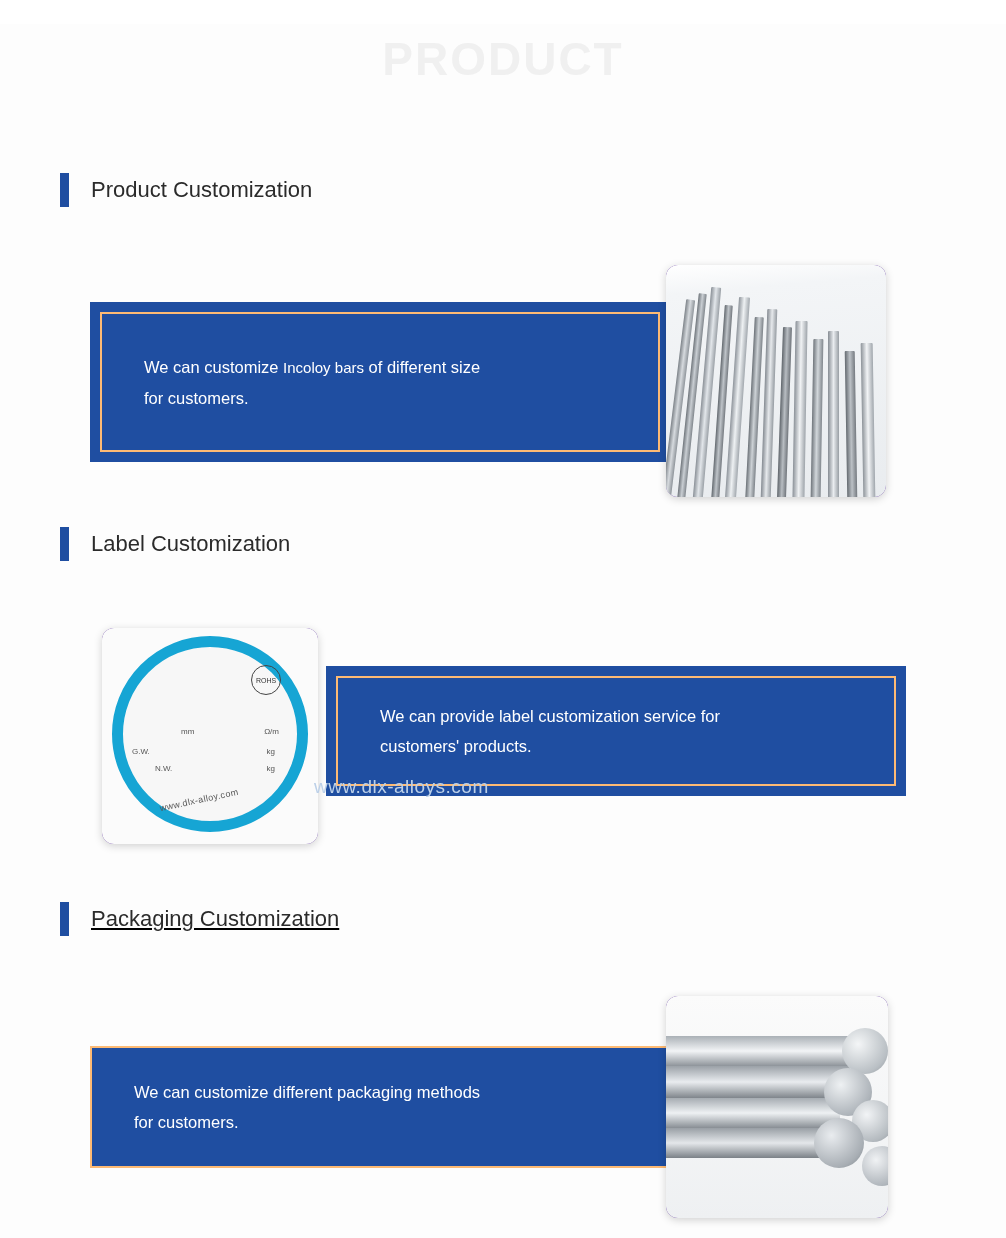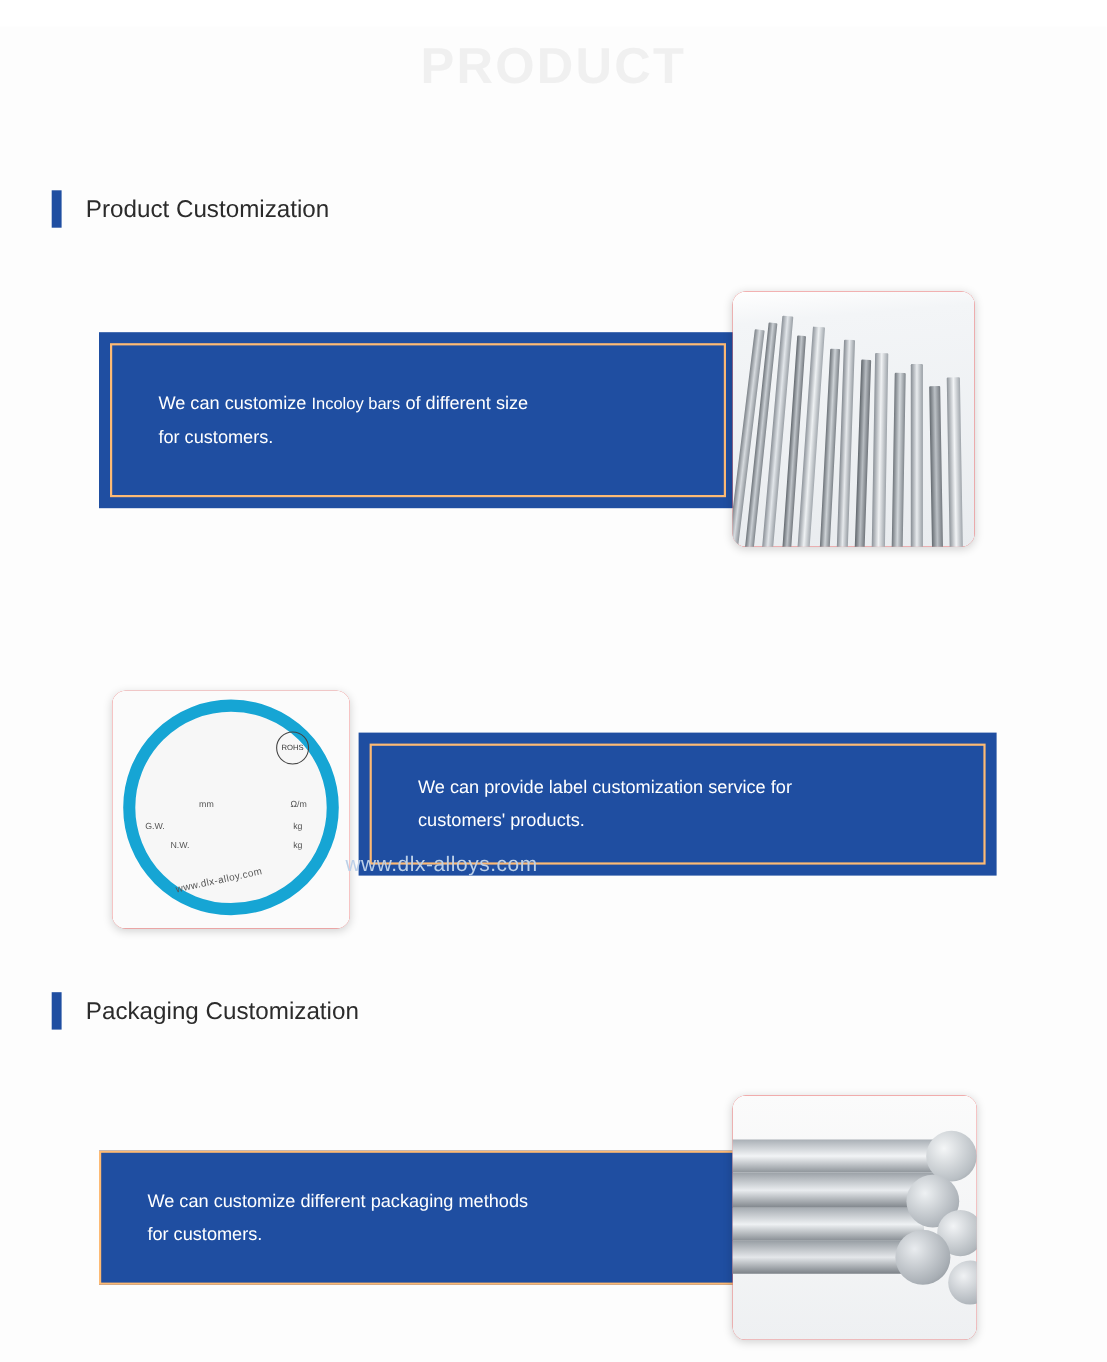--- a/index.html
+++ b/index.html
@@ -46,21 +46,21 @@
     margin-top: 14px;
     font-size: 11px;
     color: #8a8a8a;
   }
 
   
   .section-head {
     position: absolute;
     display: flex;
     align-items: center;
-    left: 47px;
+    left: 60px;
     justify-content: space-between;
   }
   .bar {
     width: 9px;
     height: 34px;
     background: #1f4ea1;
     margin-right: 22px;
     flex: 0 0 auto;
   }
   .section-title {
@@ -87,21 +87,21 @@
     margin: 0;
     color: #ffffff;
     font-size: 16.5px;
     line-height: 30px;
   }
   .blue-box p .thin { font-size: 15px; }
 
   
   .photo-card {
     position: absolute;
-    background: #ef4444;
+    background: #4c1d95;
     border-radius: 12px;
     box-shadow: 0 2px 9px rgba(0,0,0,0.18);
     overflow: hidden;
   }
 
   
   .bars-photo {
     position: absolute;
     inset: 0;
     background: linear-gradient(175deg, #ffffff 0%, #f3f5f7 12%, #e9ecef 100%);
@@ -235,20 +235,24 @@
       <div class="rod" style="left:98px; top:44px;  width:10px; height:190px; transform:rotate(2deg);  background:linear-gradient(90deg,#848a91,#e6e9ec,#969ca2);"></div>
       <div class="rod" style="left:114px;top:62px;  width:9px;  height:172px; transform:rotate(2deg);  background:linear-gradient(90deg,#5f656b,#b8bdc2,#70757b);"></div>
       <div class="rod" style="left:128px;top:56px;  width:12px; height:178px; transform:rotate(1deg);  background:linear-gradient(90deg,#8b9198,#f0f2f4,#9ea4aa);"></div>
       <div class="rod" style="left:146px;top:74px;  width:10px; height:160px; transform:rotate(1deg);  background:linear-gradient(90deg,#6f757b,#d2d7db,#81878d);"></div>
       <div class="rod" style="left:162px;top:66px;  width:11px; height:168px; transform:rotate(0deg);  background:linear-gradient(90deg,#868c93,#e9ecef,#989ea4);"></div>
       <div class="rod" style="left:180px;top:86px;  width:10px; height:148px; transform:rotate(-1deg); background:linear-gradient(90deg,#646a70,#bcc1c6,#757a80);"></div>
       <div class="rod" style="left:196px;top:78px;  width:12px; height:156px; transform:rotate(-1deg); background:linear-gradient(90deg,#8d9399,#f2f4f6,#a0a6ac);"></div>
     </div>
   </div>
 
+  <div class="section-head" style="top:503px;">
+    <div class="bar"></div>
+    <div class="section-title">Label Customization</div>
+  </div>
 
   <div class="photo-card" style="left:102px; top:604px; width:216px; height:216px;">
     <div class="label-photo">
       <div class="label-disc">
         <span class="mm">mm</span>
         <span class="gw">G.W.</span>
         <span class="nw">N.W.</span>
         <span class="ohm">Ω/m</span>
         <span class="kg1">kg</span>
         <span class="kg2">kg</span>
@@ -262,21 +266,21 @@
     <div class="inner">
       <p>
         <span>We can provide label customization service for</span><br>
         <span>customers' products.</span>
       </p>
     </div>
   </div>
 
   <div class="watermark">www.dlx-alloys.com</div>
 
-  <div class="section-head" style="top:878px;">
+  <div class="section-head" style="top:878px;text-decoration:underline;">
     <div class="bar"></div>
     <div class="section-title">Packaging Customization</div>
   </div>
 
   <div class="blue-box" style="left:90px; top:1022px; width:580px; height:122px; padding:0;">
     <div class="inner">
       <p>
         <span>We can customize different packaging methods</span><br>
         <span>for customers.</span>
       </p>

